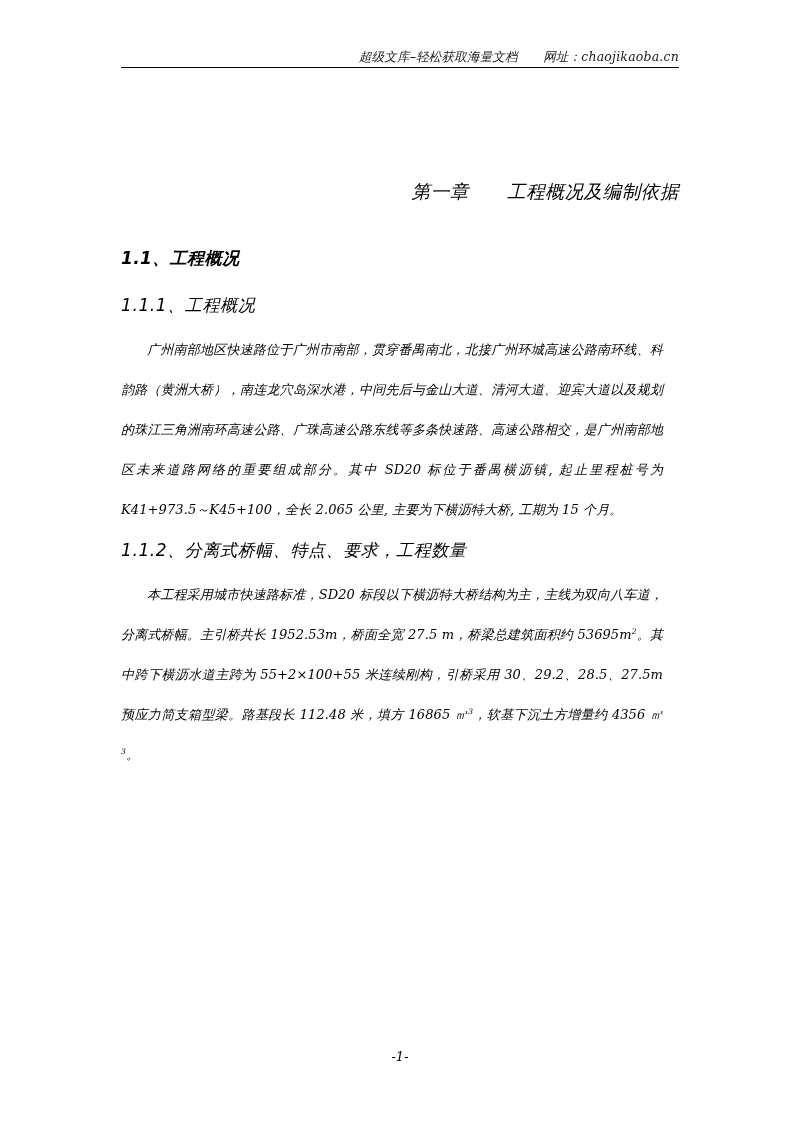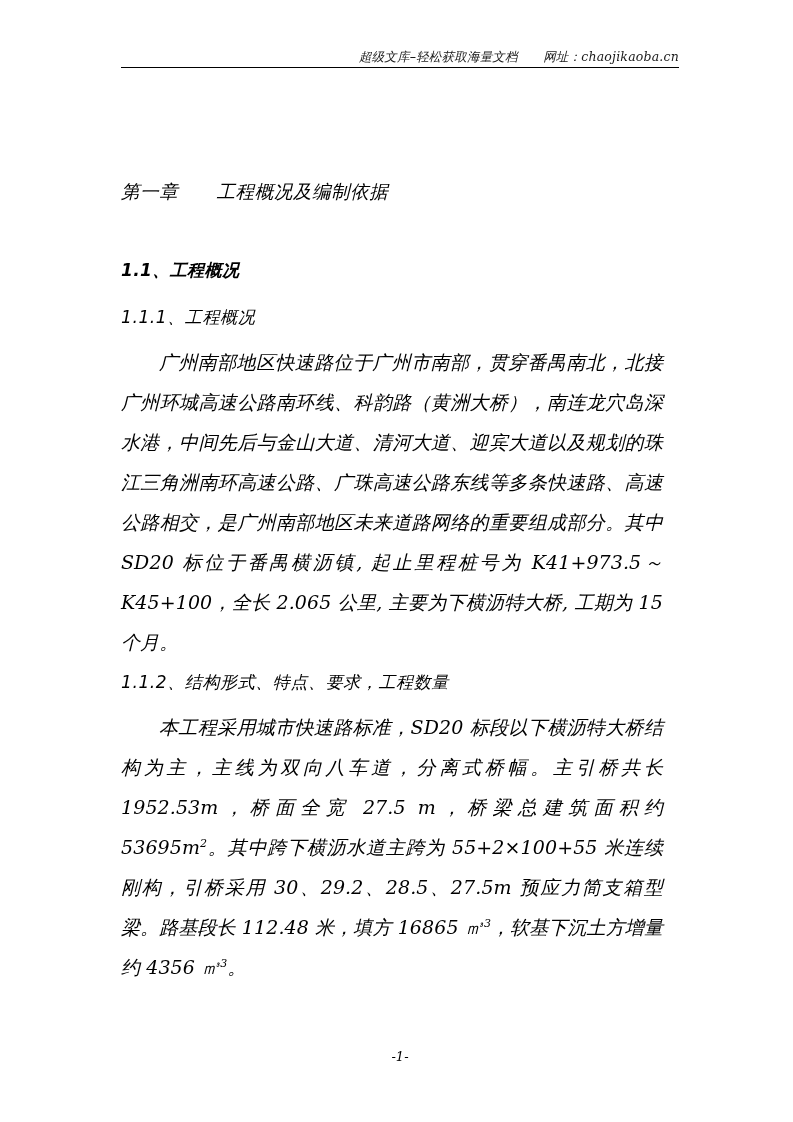--- a/index.html
+++ b/index.html
@@ -60,35 +60,35 @@
     white-space: pre;
     color: #000;
   }
 
   
   .chapter-heading {
     position: absolute;
     left: 121px;
     top: 178px;
     width: 558px;
-    text-align: left;
+    text-align: right;
     font-family: "DejaVu Sans", "Liberation Sans", sans-serif;
     font-weight: normal;
     font-size: 18.5px;
     line-height: 28px;
     letter-spacing: 0.6px;
     white-space: pre;
     color: #000;
   }
 
   
   .content {
     position: absolute;
     left: 121px;
-    top: 258px;
+    top: 246px;
     width: 558px;
   }
 
   .h2 {
     font-family: "DejaVu Sans", "Liberation Sans", sans-serif;
     font-weight: bold;
     font-size: 17px;
     line-height: 24px;
     letter-spacing: 0.4px;
     margin: 0 0 22px 0;
@@ -104,21 +104,21 @@
     margin: 0 0 12px 0;
     white-space: pre;
   }
 
   .h3.tight-top {
     margin-top: 6px;
   }
 
   p.body {
     font-family: "DejaVu Serif", "Liberation Serif", serif;
-    font-size: 19px;
+    font-size: 13px;
     line-height: 40px;
     letter-spacing: 0.1px;
     margin: 0 16px 0 0;
     text-align: justify;
     text-justify: inter-ideograph;
     text-indent: 2em;
     color: #000;
   }
 
   p.body + .h3 {
@@ -159,21 +159,21 @@
   <div class="chapter-heading">第一章　　工程概况及编制依据</div>
 
   <div class="content">
 
     <div class="h2">1.1、工程概况</div>
 
     <div class="h3">1.1.1、工程概况</div>
 
     <p class="body">广州南部地区快速路位于广州市南部，贯穿番禺南北，北接广州环城高速公路南环线、科韵路（黄洲大桥），南连龙穴岛深水港，中间先后与金山大道、清河大道、迎宾大道以及规划的珠江三角洲南环高速公路、广珠高速公路东线等多条快速路、高速公路相交，是广州南部地区未来道路网络的重要组成部分。其中 SD20 标位于番禺横沥镇, 起止里程桩号为 K41+973.5～K45+100，全长 2.065 公里, 主要为下横沥特大桥, 工期为 15 个月。</p>
 
-    <div class="h3 tight-top">1.1.2、结构形式、特点、要求，工程数量</div>
+    <div class="h3 tight-top">1.1.2、分离式桥幅、特点、要求，工程数量</div>
 
     <p class="body"><span>本工程采用城市快速路标准，SD20 标段以下横沥特大桥结构为主，主线为双向八车道，分离式桥幅。主引桥共长 1952.53m，桥面全宽 27.5 m，桥梁总建筑面积约 53695m</span><sup>2</sup><span>。其中跨下横沥水道主跨为 55+2×100+55 米连续刚构，引桥采用 30、29.2、28.5、27.5m 预应力简支箱型梁。路基段长 112.48 米，填方 16865 ㎥</span><sup>3</sup><span>，软基下沉土方增量约 4356 ㎥</span><sup>3</sup><span>。</span></p>
 
   </div>
 
   <div class="footer">-1-</div>
 
 </div>
 
 </body></html>

